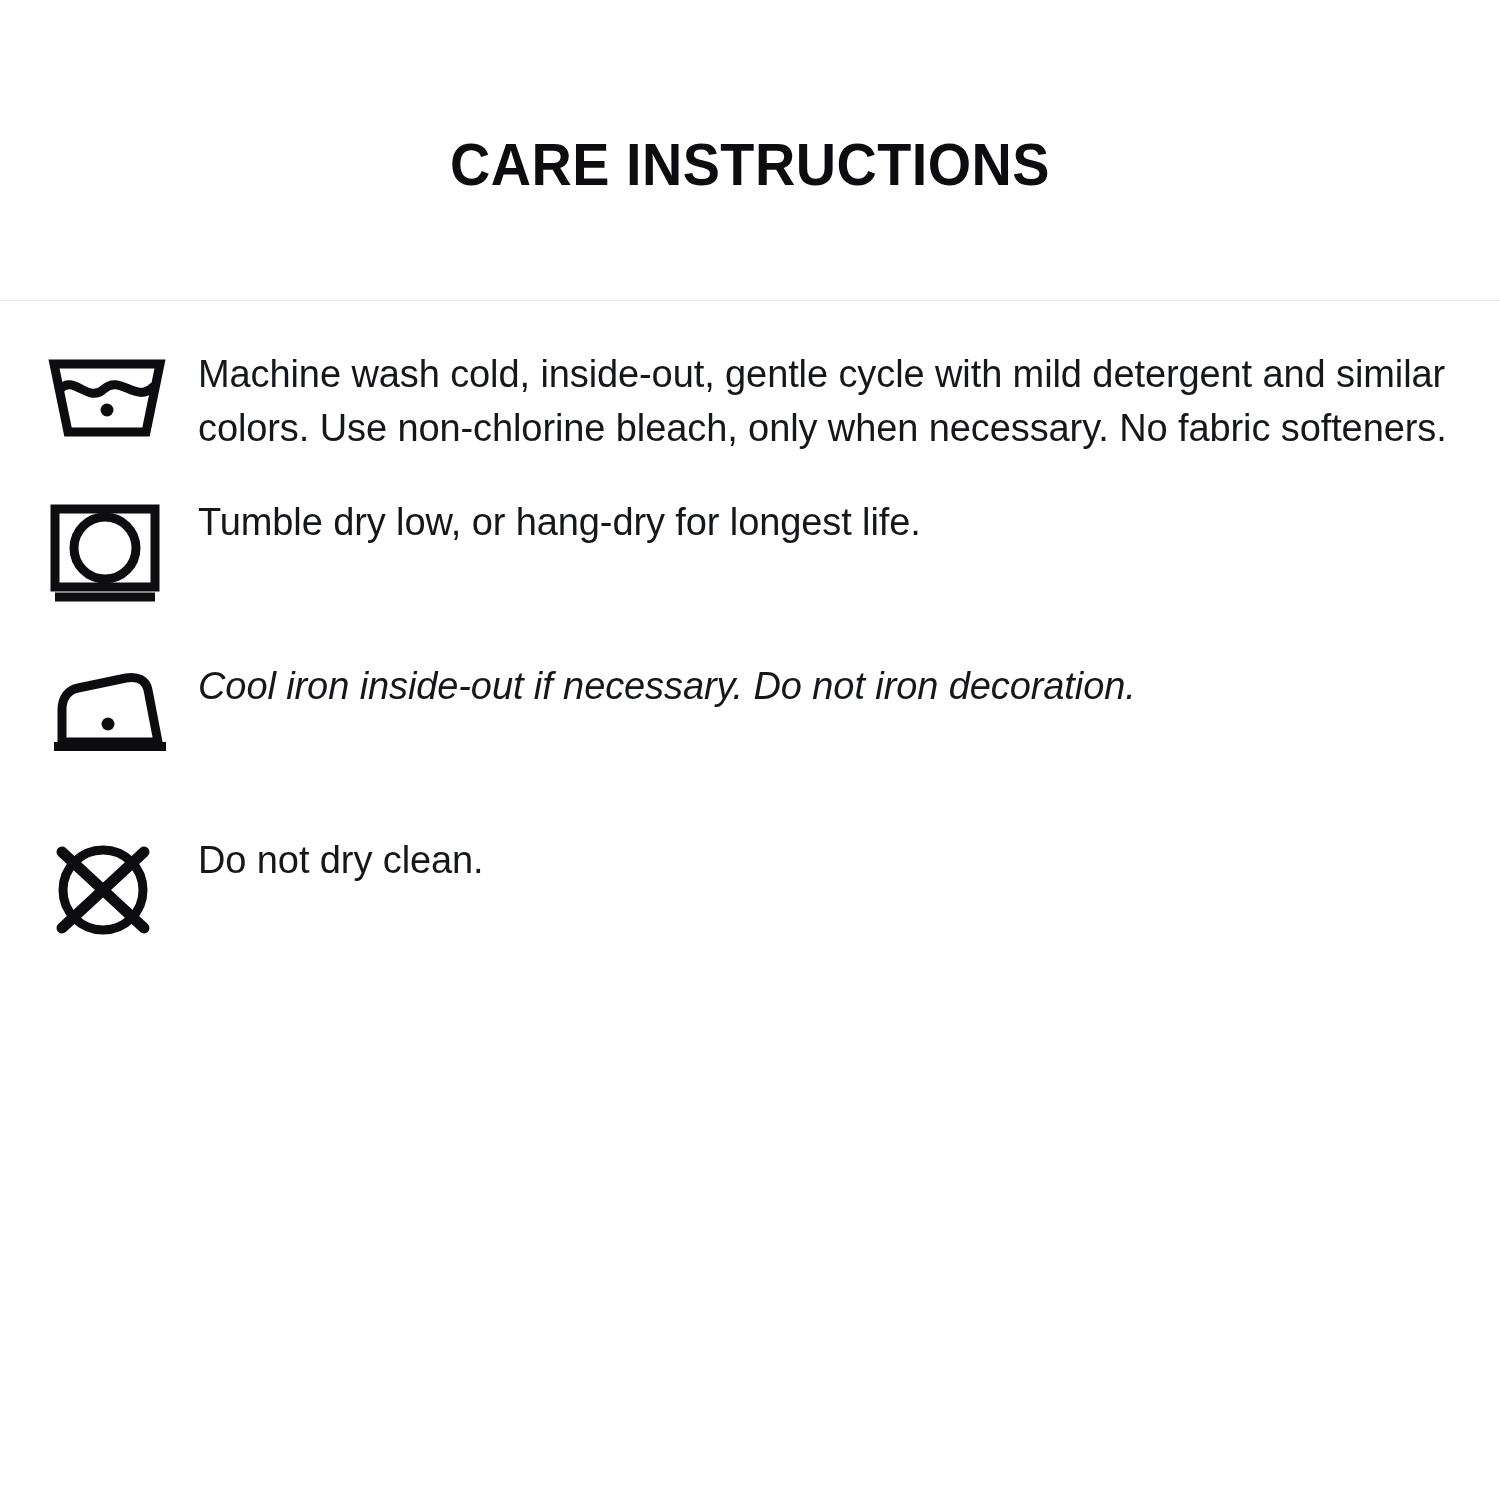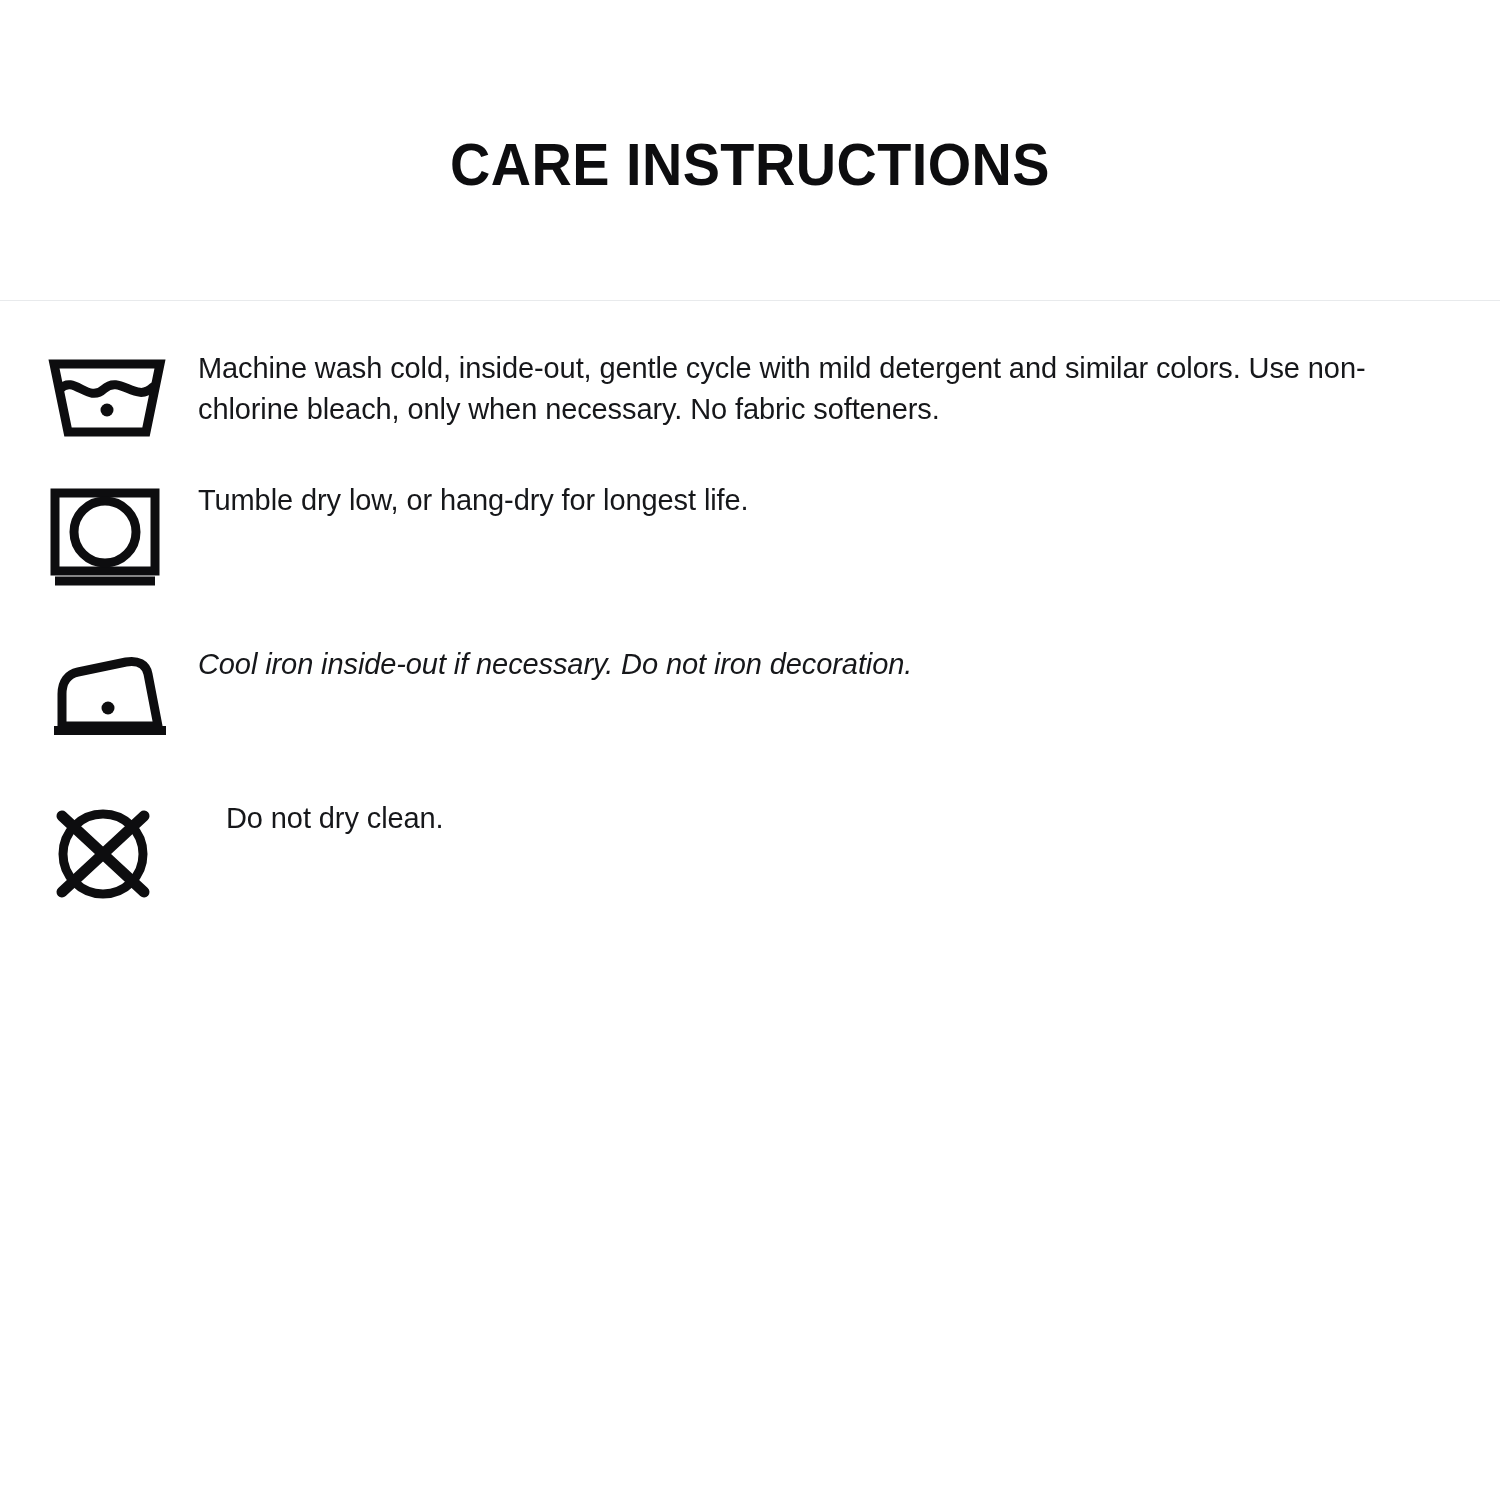--- a/index.html
+++ b/index.html
@@ -49,33 +49,33 @@
     padding-left: 48px;
     padding-right: 40px;
   }
   .row {
     display: flex;
     align-items: flex-start;
   }
   .row-wash   { margin-top: 0px; }
   .row-dry    { margin-top: 40px; }
   .row-iron   { margin-top: 58px; font-style: italic; }
-  .row-clean  { margin-top: 60px; gap: 28px; }
+  .row-clean  { margin-top: 80px; }
 
   .icon-cell {
     flex: 0 0 auto;
     width: 150px;
     display: flex;
     justify-content: flex-start;
     align-items: flex-start;
     padding-top: 6px;
   }
   .text-cell {
     flex: 1 1 auto;
-    font-size: 29px;
+    font-size: 38px;
     line-height: 1.42;
     color: #16171a;
     font-family: "Liberation Sans", sans-serif;
     letter-spacing: -0.1px;
     max-width: 1280px;
   }
   svg { display: block; }
 </style>
 </head>
 <body>

